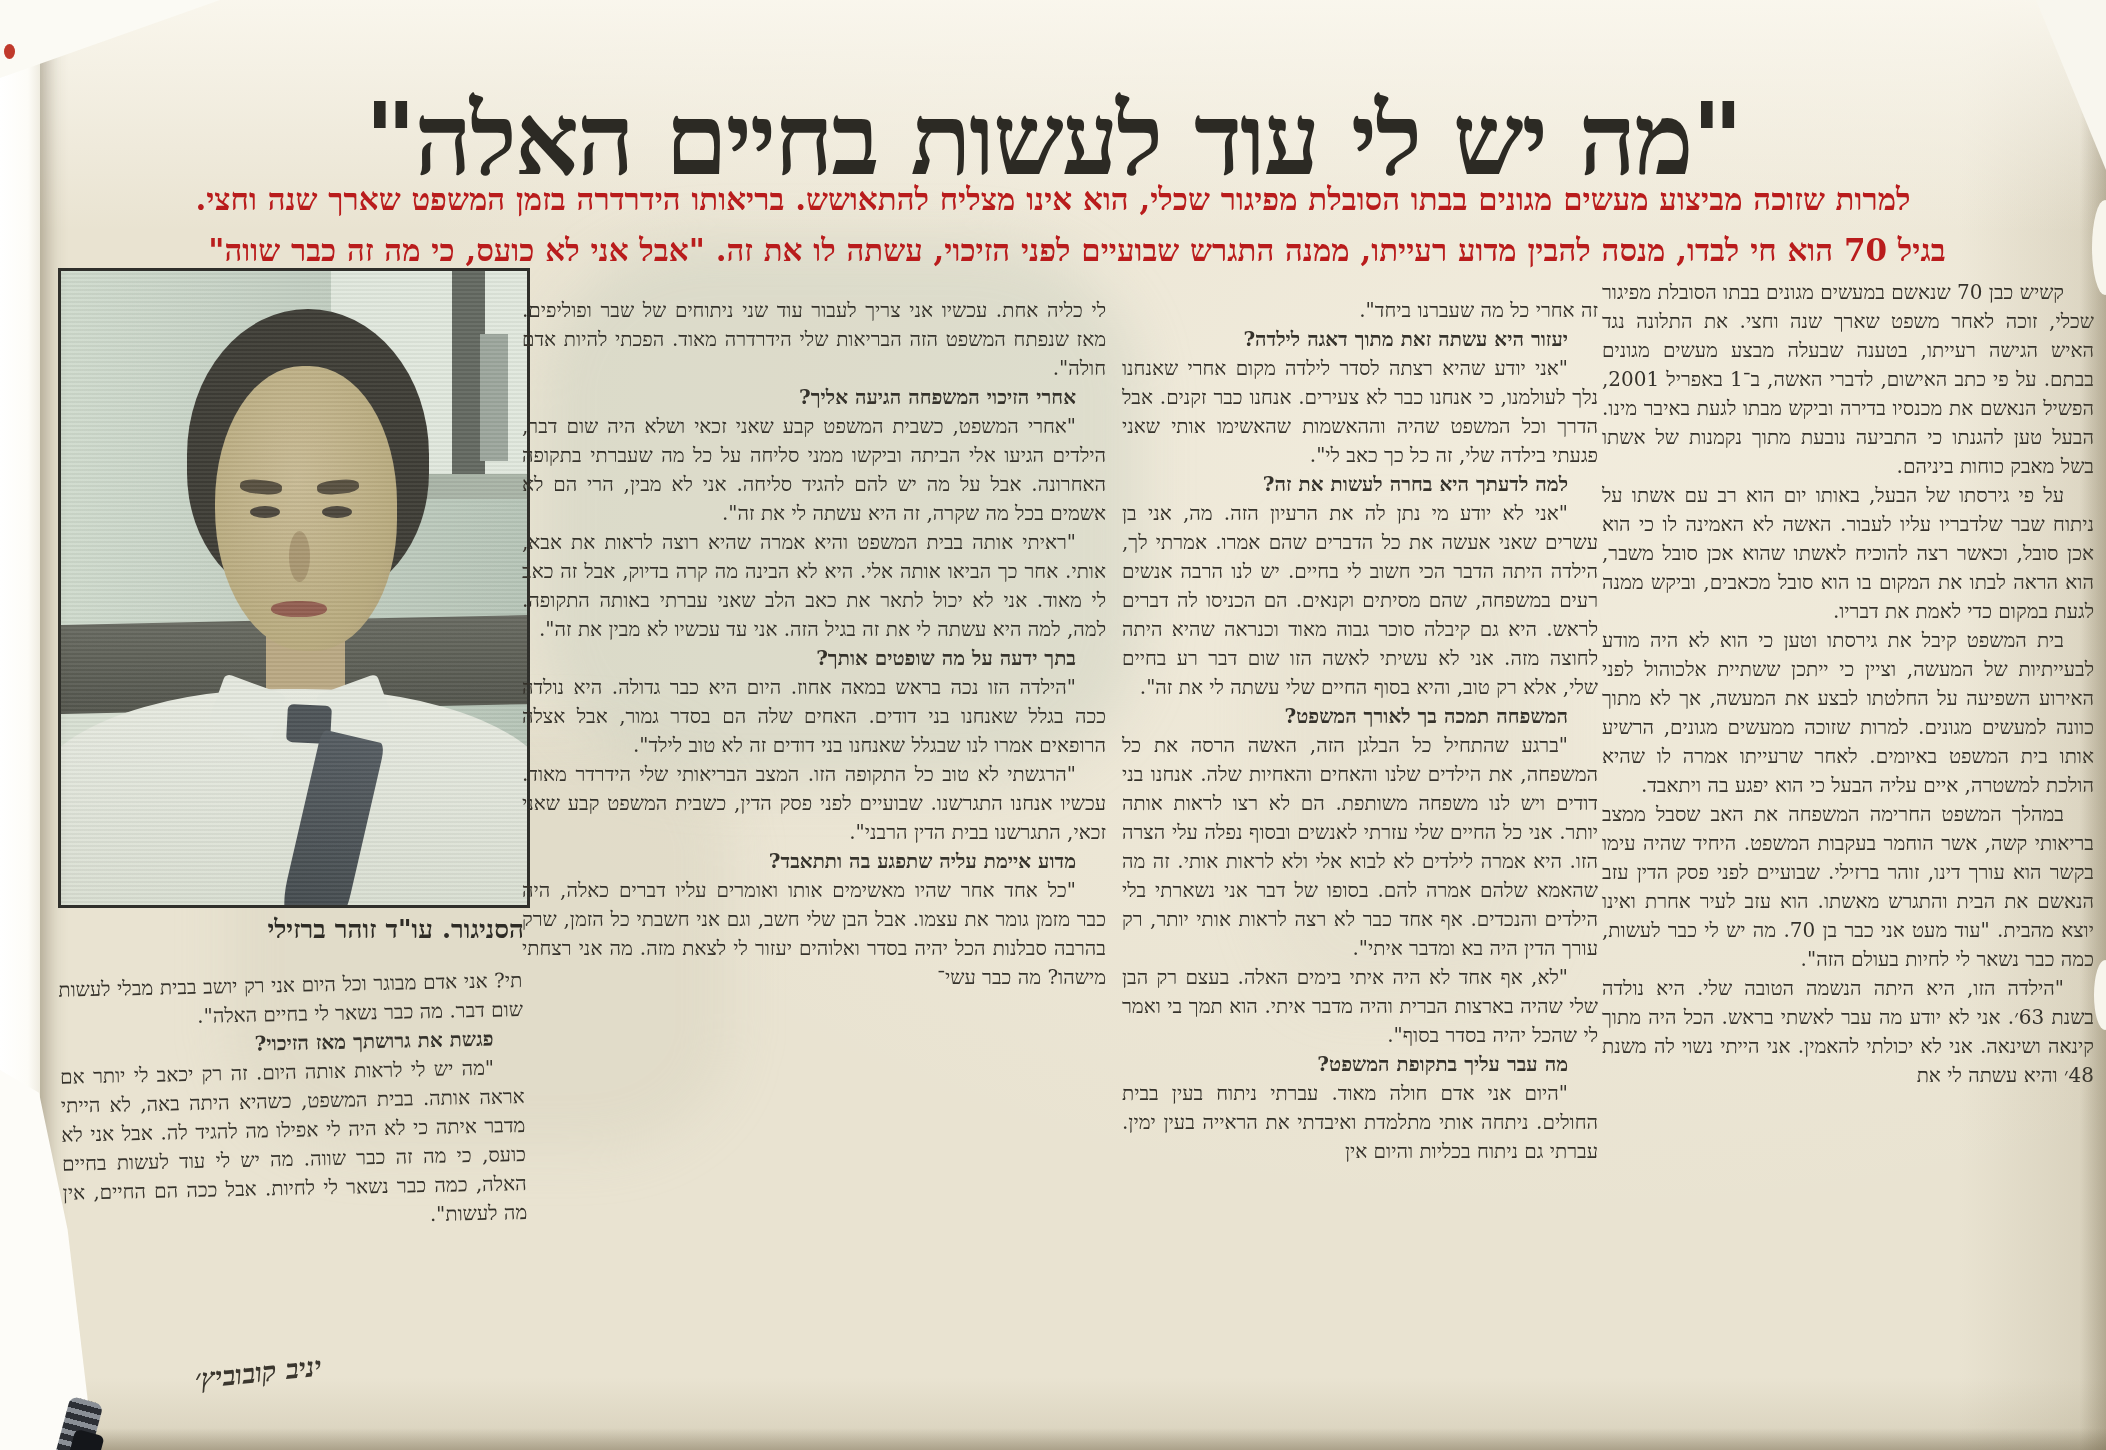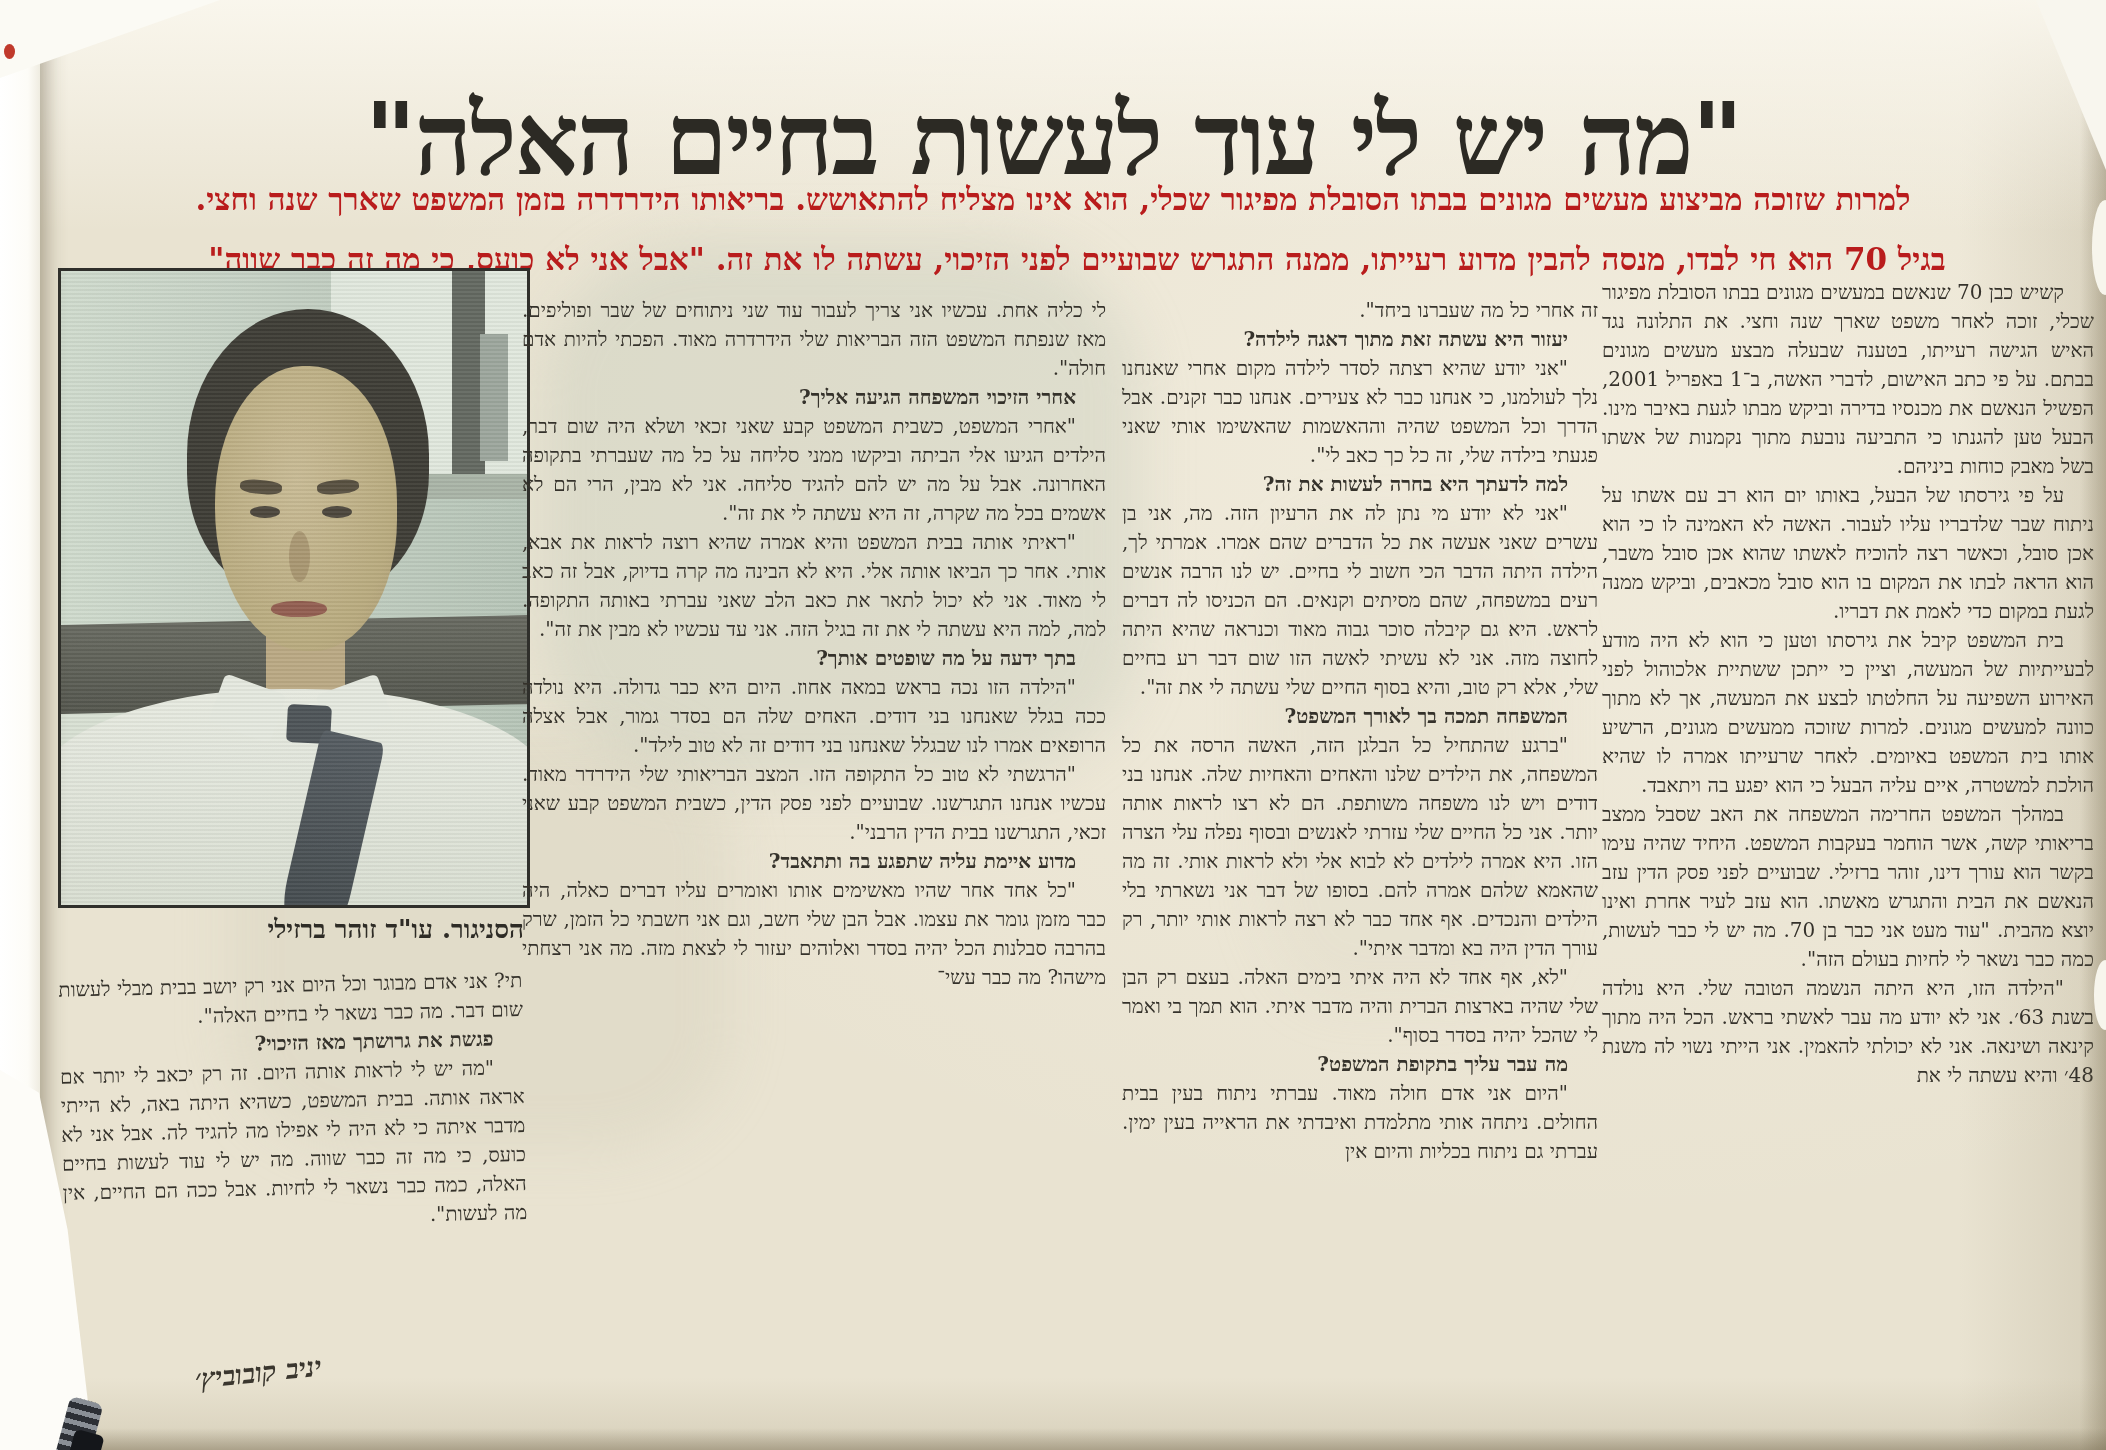--- a/index.html
+++ b/index.html
@@ -22,21 +22,21 @@
   .ghost2{left:230px;top:730px;width:500px;height:420px;background:rgba(205,200,178,.28);}
   .ghost3{left:1260px;top:520px;width:290px;height:480px;background:rgba(214,209,188,.20);}
 
   
   .headline{
     z-index:2;top:2px;left:0;right:0;text-align:center;
     font-size:100px;line-height:140px;font-weight:bold;color:#2c2a24;letter-spacing:-2px;
   }
   .subhead{z-index:2;left:40px;right:40px;text-align:center;font-weight:bold;color:#b91c1c;font-size:31px;line-height:40px;}
   .subhead.s1{top:148px;}
-  .subhead.s2{top:208px;margin-left:48px;}
+  .subhead.s2{top:199px;margin-left:48px;}
 
   
   .photo-frame{
     z-index:2;left:58px;top:268px;width:466px;height:634px;
     border:3px solid #2f2f2b;background:#c9d5c8;overflow:hidden;
   }
   .photo-frame div{position:absolute;}
   .ph-wall{inset:0;background:linear-gradient(90deg,#d6e0d4 0%,#c5d1c5 55%,#b8c6ba 100%);}
   .ph-window{left:58%;top:0;width:42%;height:33%;background:#e9efe6;border-right:8px solid #cfd8cd;}
   .ph-window-bar{left:84%;top:0;width:7%;height:33%;background:#575b55;}

